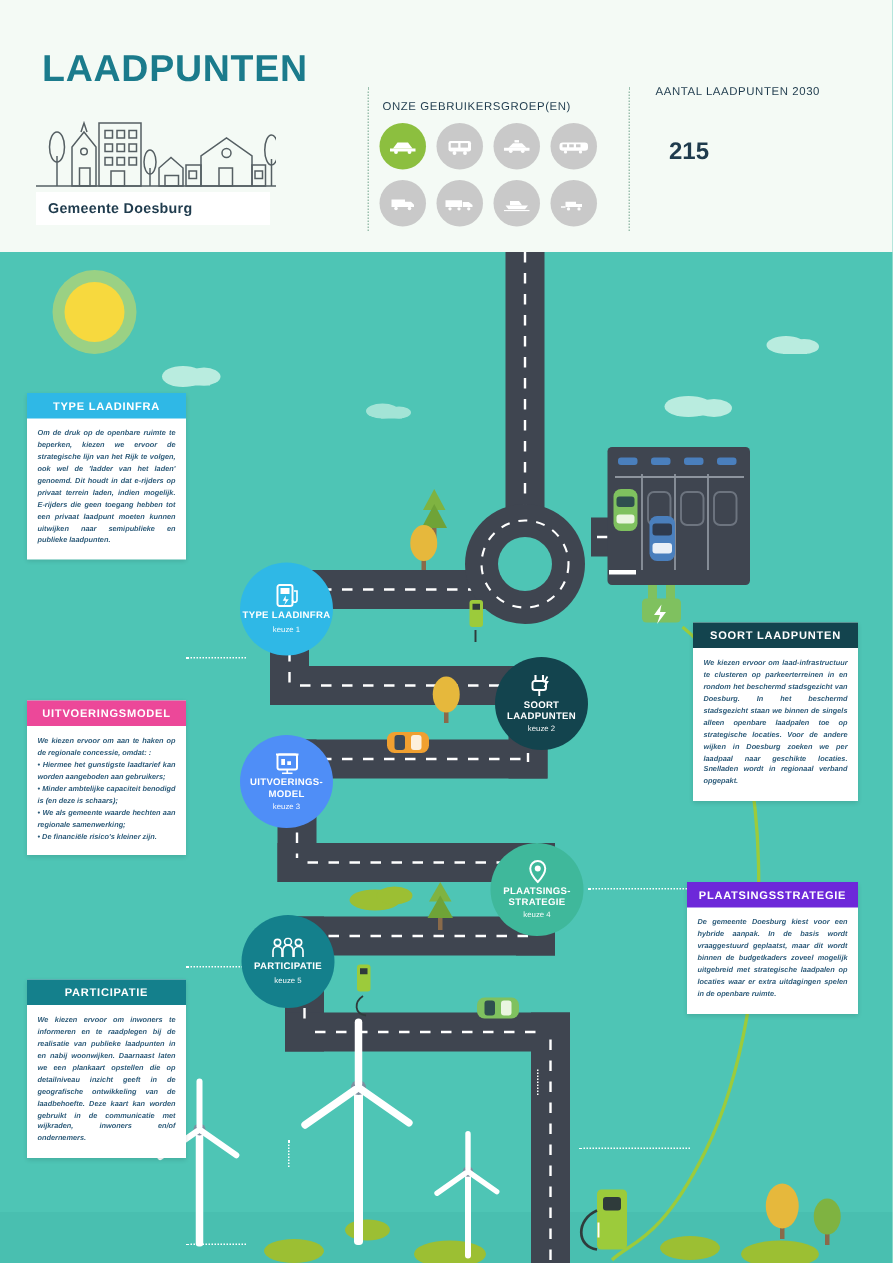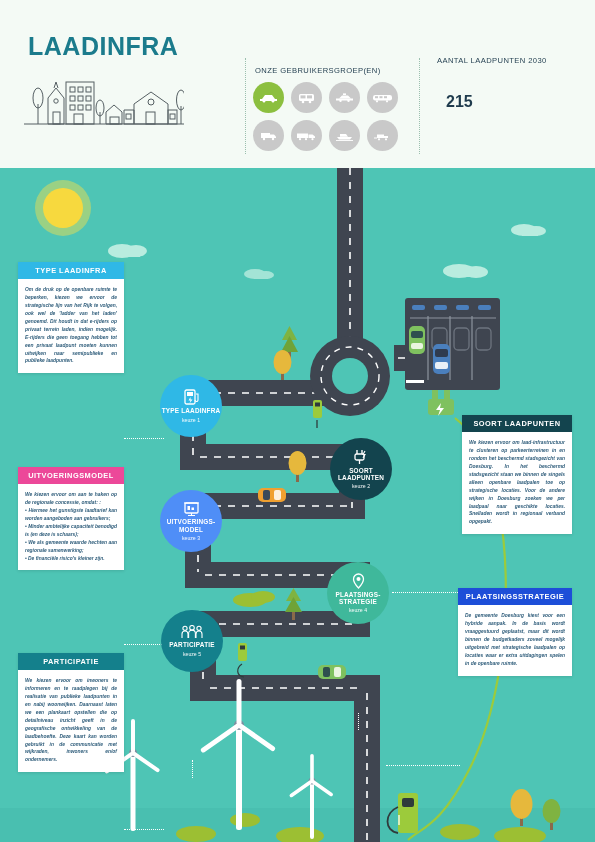--- a/index.html
+++ b/index.html
@@ -51,21 +51,21 @@
 
   .c-type     {left:18px; top:262px; width:106px;}
   .c-type   .card-head{background:#2fb8e6;}
   .c-uitv     {left:18px; top:467px; width:106px;}
   .c-uitv   .card-head{background:#ec4899;}
   .c-part     {left:18px; top:653px; width:106px;}
   .c-part   .card-head{background:#14808c;}
   .c-soort    {left:462px; top:415px; width:110px;}
   .c-soort  .card-head{background:#13444e;}
   .c-plaats   {left:458px; top:588px; width:114px;}
-  .c-plaats .card-head{background:#1d4ed8;}
+  .c-plaats .card-head{background:#6d28d9;}
 
   
   .node{position:absolute;border-radius:50%;display:flex;flex-direction:column;
         align-items:center;justify-content:center;color:#fff;text-align:center;}
   .node .n-ic{margin-bottom:2px;line-height:0;}
   .node .n-t{font-size:6.4px;font-weight:bold;line-height:1.15;letter-spacing:.2px;}
   .node .n-s{font-size:5.2px;margin-top:2px;opacity:.95;}
 
   .n1{left:160px;top:375px;width:62px;height:62px;background:#2fb8e6;}
   .n2{left:330px;top:438px;width:62px;height:62px;background:#13444e;}
@@ -86,21 +86,21 @@
   .v2{left:361px;top:420px;height:18px;}
   .v4{left:358px;top:545px;height:17px;}
 </style>
 </head>
 <body>
 
 <div class="page">
 
   <div class="header">
 
-    <div class="title">LAADINFRA</div>
+    <div class="title">LAADPUNTEN</div>
 
     <div class="city-illu">
       <svg width="160" height="55" viewBox="0 0 160 55">
         <g fill="none" stroke="#555f63" stroke-width="1">
 
           <ellipse cx="14" cy="24" rx="5" ry="10"></ellipse>
             <line x1="14" y1="30" x2="14" y2="50"></line>
 
           <path d="M24 50 V24 L32 14 L40 24 V50 Z"></path>
           <path d="M30 14 l2 -6 l2 6"></path>
@@ -133,20 +133,23 @@
           <rect x="144" y="36" width="9" height="14"></rect>
           <rect x="146" y="40" width="5" height="5"></rect>
 
           <ellipse cx="157" cy="26" rx="4.5" ry="10"></ellipse>
             <line x1="157" y1="32" x2="157" y2="50"></line>
           <line x1="0" y1="50" x2="160" y2="50"></line>
         </g>
       </svg>
     </div>
 
+    <div class="city-label">
+      <span>Gemeente Doesburg</span>
+    </div>
 
     <div class="divider div1"></div>
     <div class="divider div2"></div>
 
     <div class="col-head ch1">ONZE GEBRUIKERSGROEP(EN)</div>
     <div class="col-head ch2">AANTAL LAADPUNTEN 2030</div>
 
     <div class="icons-grid">
       <div class="icon-row">
         <div class="veh active">

